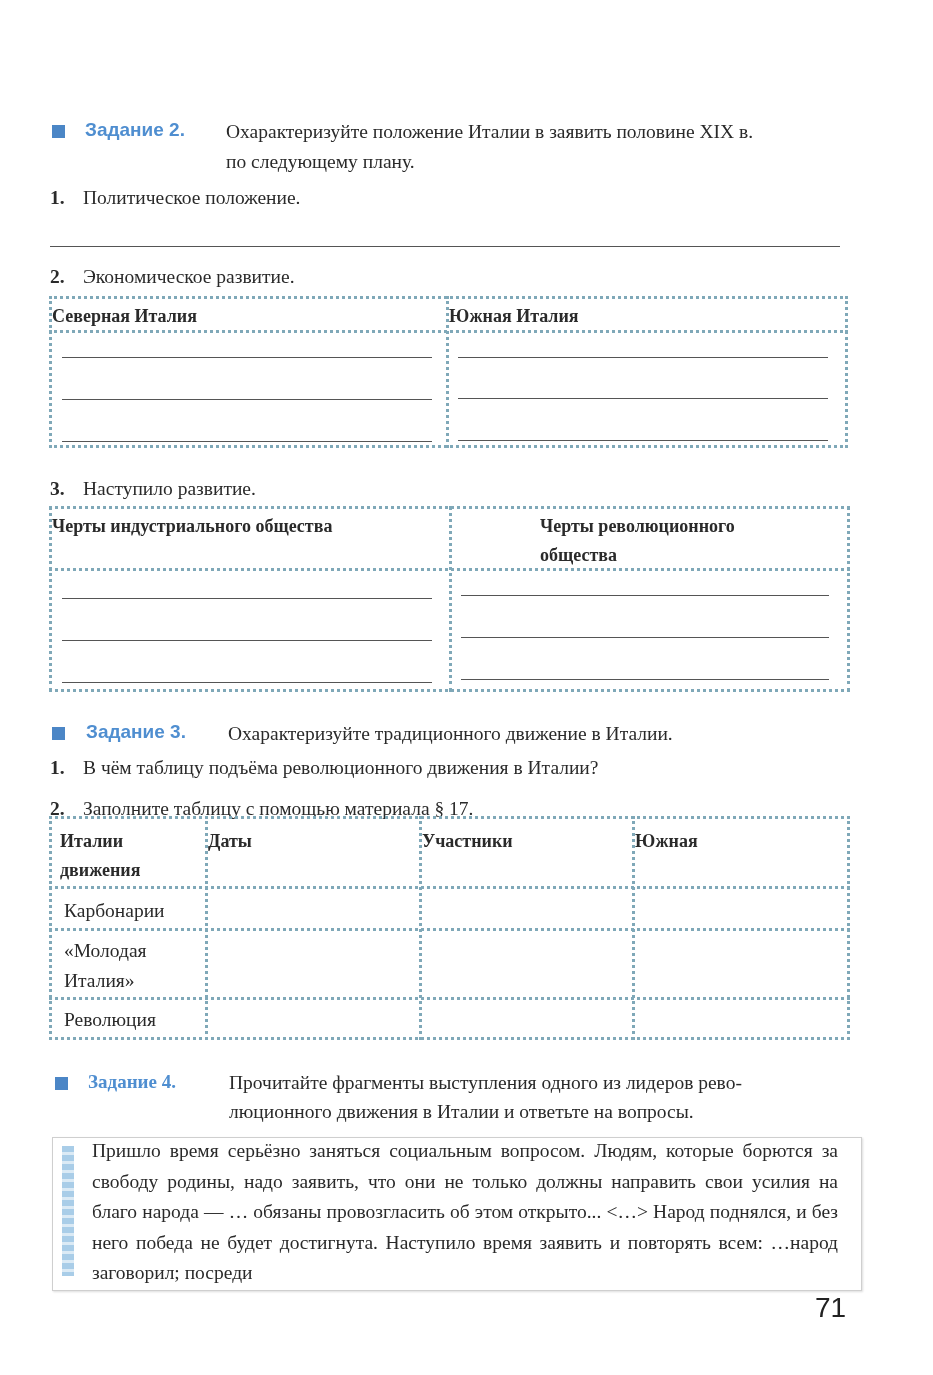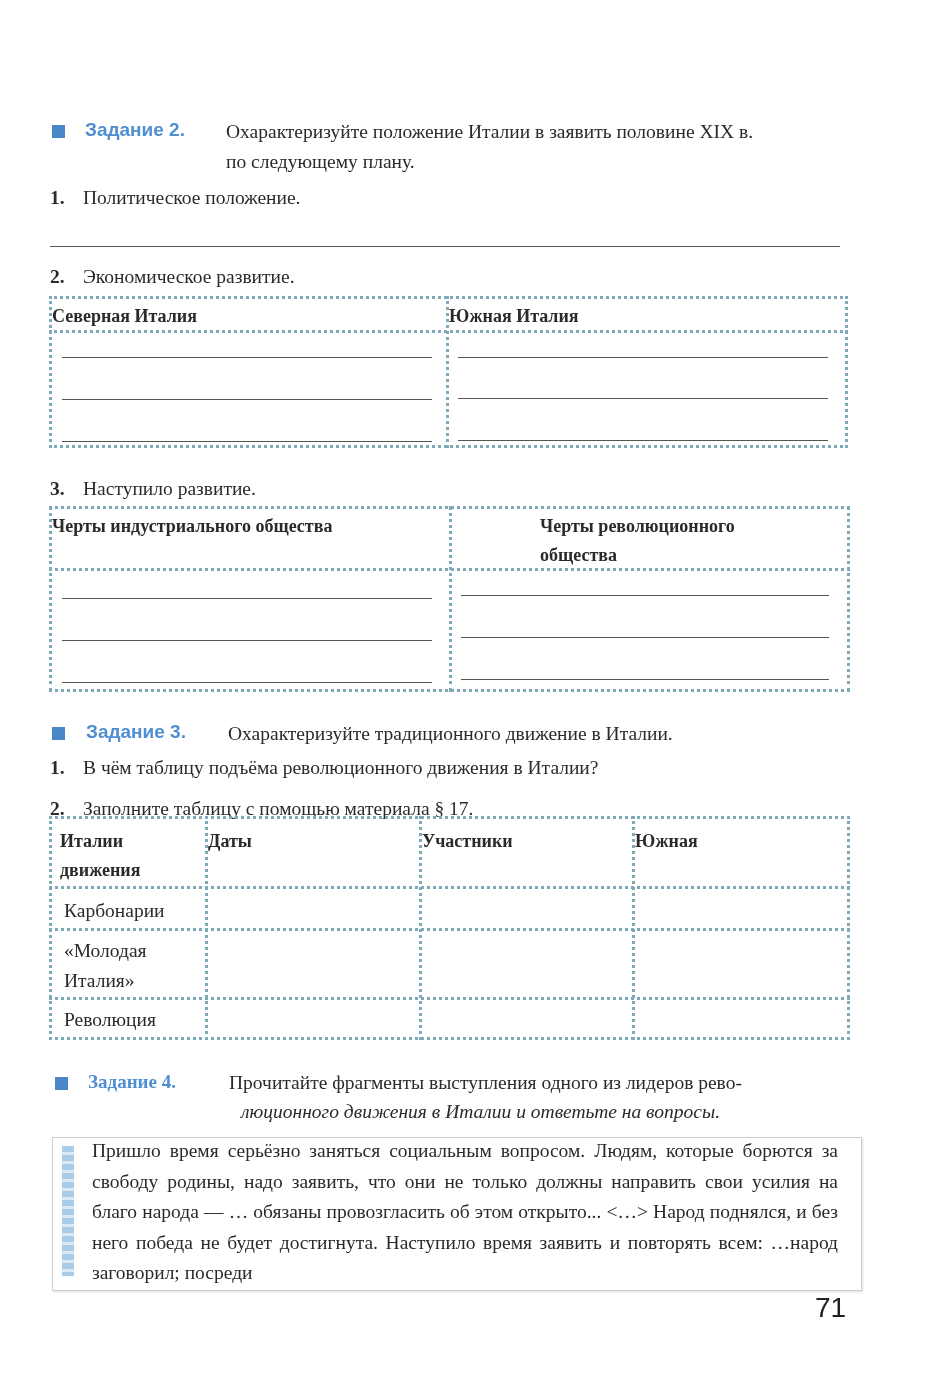--- a/index.html
+++ b/index.html
@@ -107,19 +107,19 @@
   <div class="td" style="left:424px;top:932px;width:205px;height:62px;"></div>
   <div class="td" style="left:637px;top:932px;width:208px;height:62px;"></div>
   <div class="td" style="left:210px;top:1001px;width:205px;height:36px;"></div>
   <div class="td" style="left:424px;top:1001px;width:205px;height:36px;"></div>
   <div class="td" style="left:637px;top:1001px;width:208px;height:36px;"></div>
 </div>
 
 <div class="sq" style="left:55px;top:1077px;"></div>
 <div class="task-label" style="left:88px;top:1071px;font-family:Liberation Serif, serif;">Задание 4.</div>
 <div class="task-text" style="left:229px;top:1068px;">Прочитайте фрагменты выступления одного из лидеров рево-</div>
-<div class="task-text" style="left:241px;top:1097px;font-style:italic;">люционного движения в Италии и ответьте на вопросы.</div>
+<div class="task-text" style="left:229px;top:1097px;">люционного движения в Италии и ответьте на вопросы.</div>
 
 <div class="quote-box"></div>
 <div class="quote-bar"></div>
 <div class="quote-text">Пришло время серьёзно заняться социальным вопросом. Людям, которые борются за свободу родины, надо заявить, что они не только должны на­править свои усилия на благо народа — … обязаны провозгласить об этом открыто... &lt;…&gt; Народ поднялся, и без него победа не будет достигнута. Наступило время заявить и повторять всем: …народ заговорил; посреди</div>
 
 <div class="page-num">71</div>
 
 </body></html>

